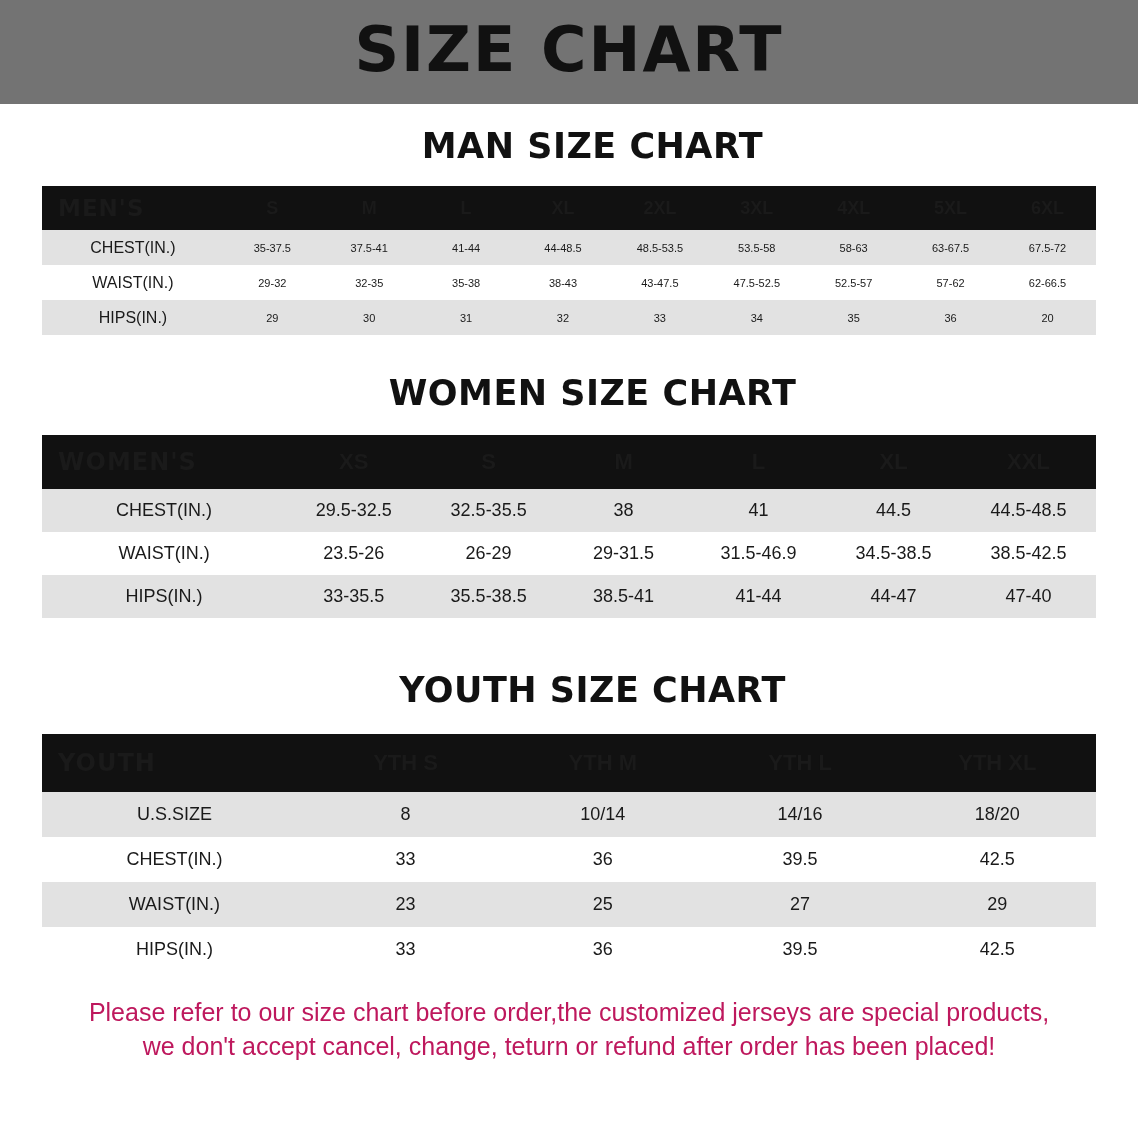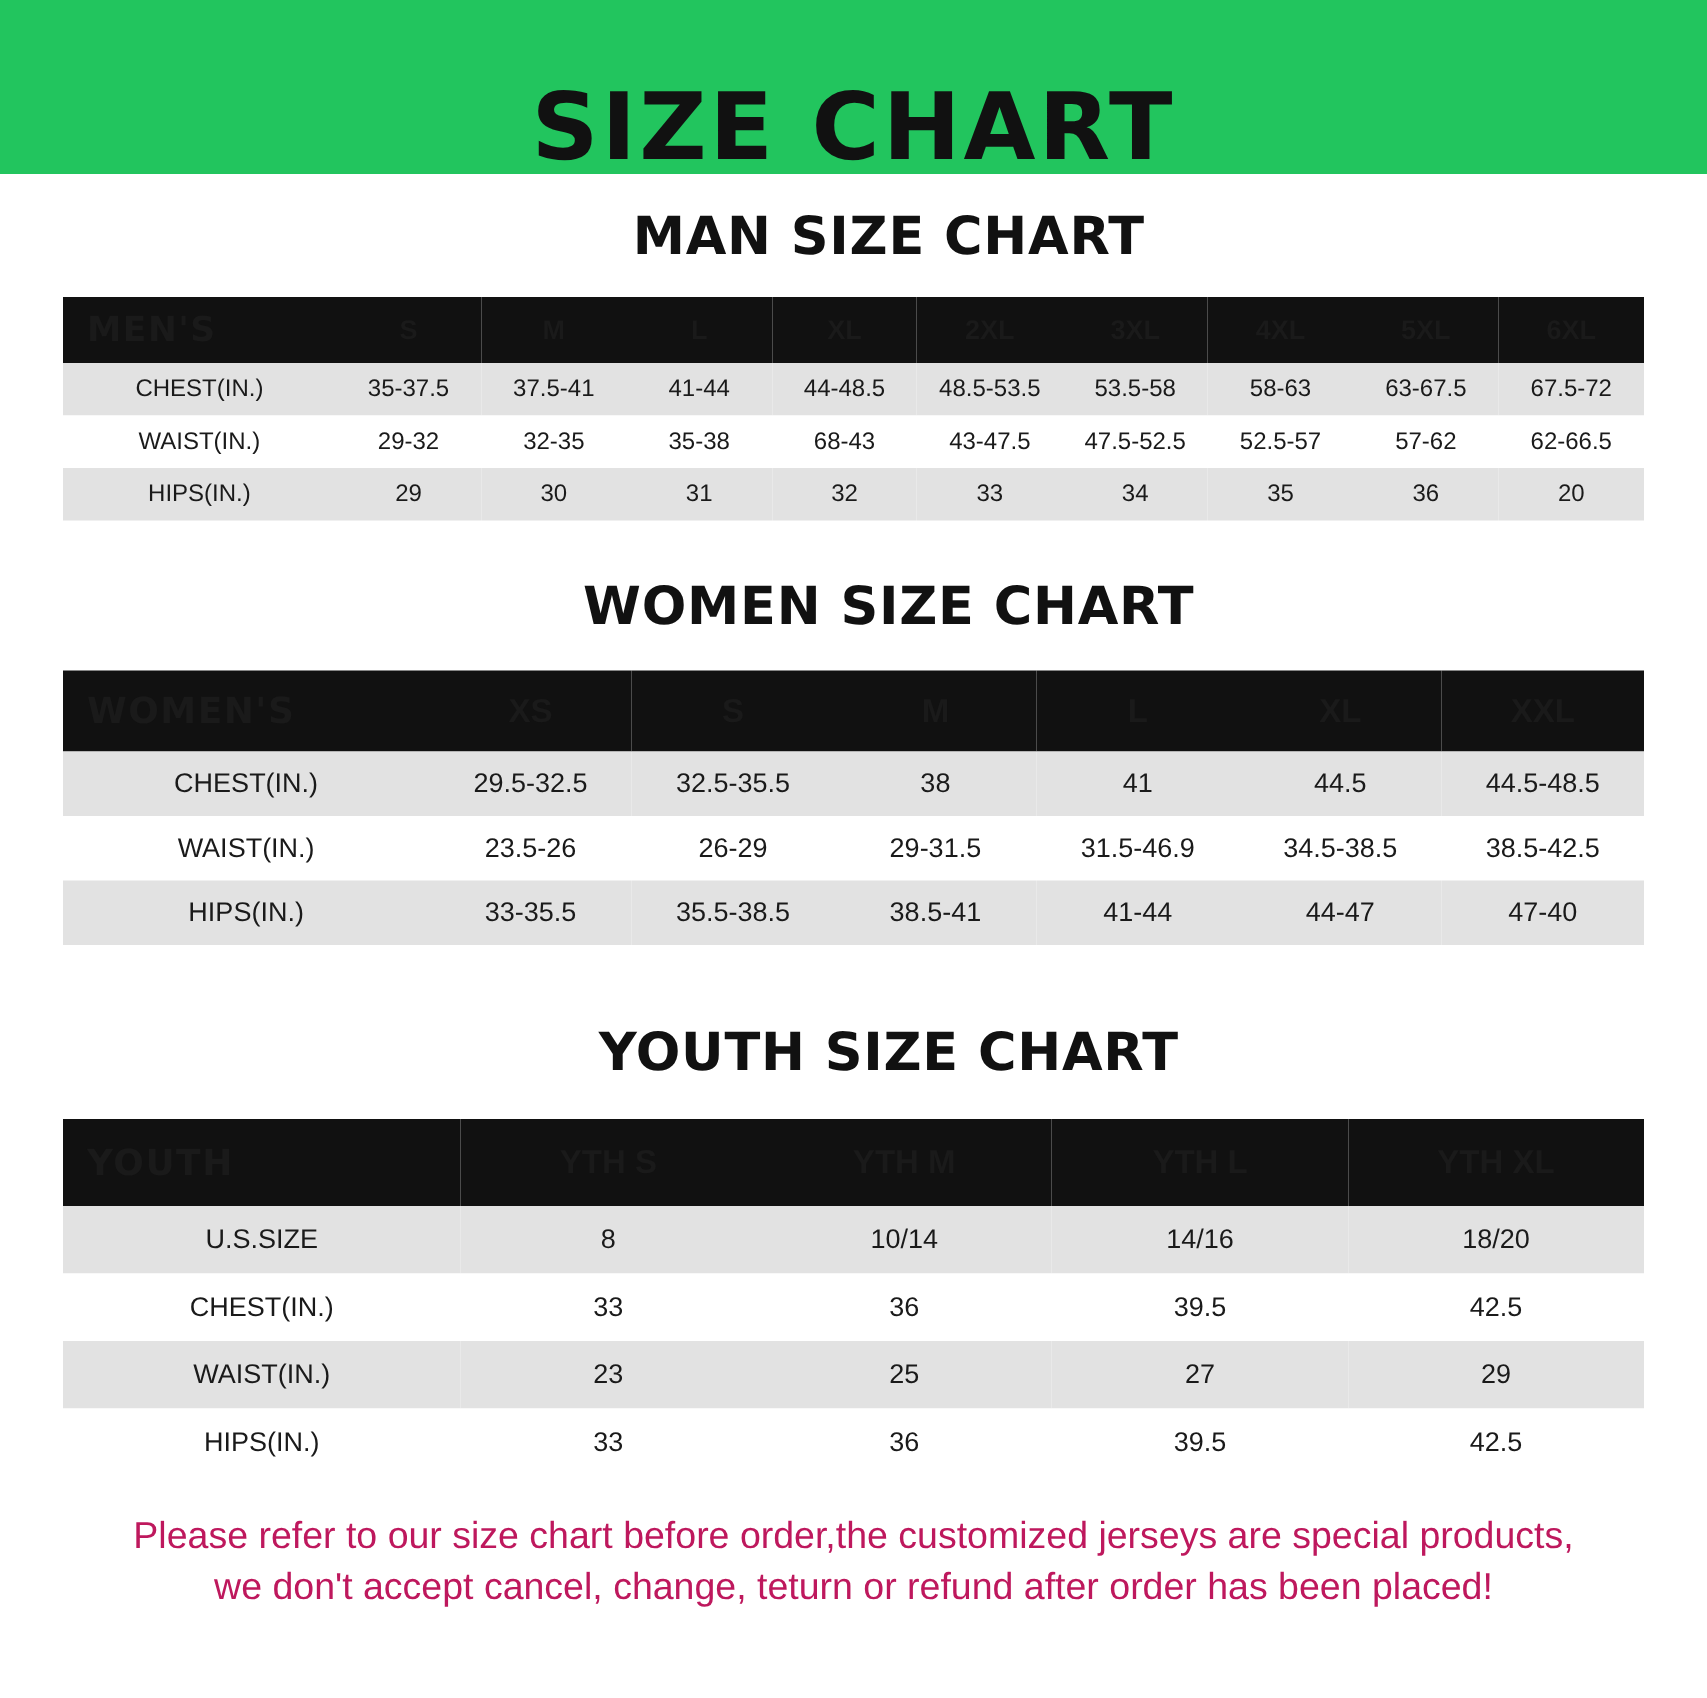--- a/index.html
+++ b/index.html
@@ -17,24 +17,24 @@
   .page {
     width: 1138px;
     height: 1132px;
     position: relative;
     background: #ffffff;
     box-sizing: border-box;
   }
 
   
   .banner {
-    background: #22c55e;
-    height: 116px;
+    background: #737373;
+    height: 104px;
     display: flex;
-    align-items: flex-end;
+    align-items: center;
     justify-content: center;
   }
   .banner-title {
     font-family: "DejaVu Sans", sans-serif;
     font-weight: bold;
     font-size: 62px;
     letter-spacing: 2px;
     color: #111111;
     line-height: 1;
     margin-top: -4px;
@@ -86,21 +86,21 @@
   td.lbl {
     text-align: center;
     font-size: 17px;
     color: #1a1a1a;
   }
   tbody tr.shade td { background: #e2e2e2; }
   tbody tr.plain td { background: #ffffff; }
 
   
   #man-table thead th { height: 44px; font-size: 18px; }
-  #man-table tbody td { height: 35px; font-size: 16px; }
+  #man-table tbody td { height: 35px; font-size: 11px; }
   #man-table thead th.lbl { font-size: 23px; }
   #man-table td.lbl { font-size: 16px; }
 
   
   #women-table thead th { height: 54px; font-size: 22px; }
   #women-table tbody td { height: 43px; font-size: 18px; }
   #women-table thead th.lbl { font-size: 24px; }
   #women-table td.lbl { font-size: 18px; }
 
   
@@ -157,21 +157,21 @@
             <td>53.5-58</td>
             <td>58-63</td>
             <td>63-67.5</td>
             <td>67.5-72</td>
           </tr>
           <tr class="plain">
             <td class="lbl">WAIST(IN.)</td>
             <td>29-32</td>
             <td>32-35</td>
             <td>35-38</td>
-            <td>68-43</td>
+            <td>38-43</td>
             <td>43-47.5</td>
             <td>47.5-52.5</td>
             <td>52.5-57</td>
             <td>57-62</td>
             <td>62-66.5</td>
           </tr>
           <tr class="shade">
             <td class="lbl">HIPS(IN.)</td>
             <td>29</td>
             <td>30</td>

